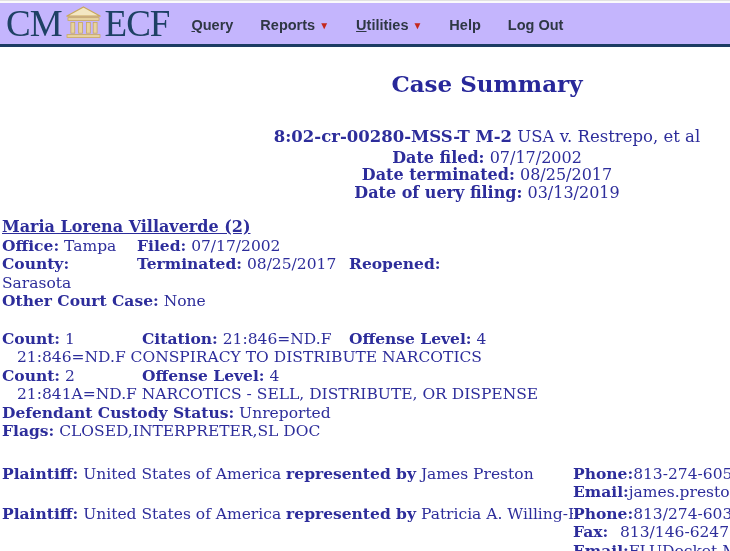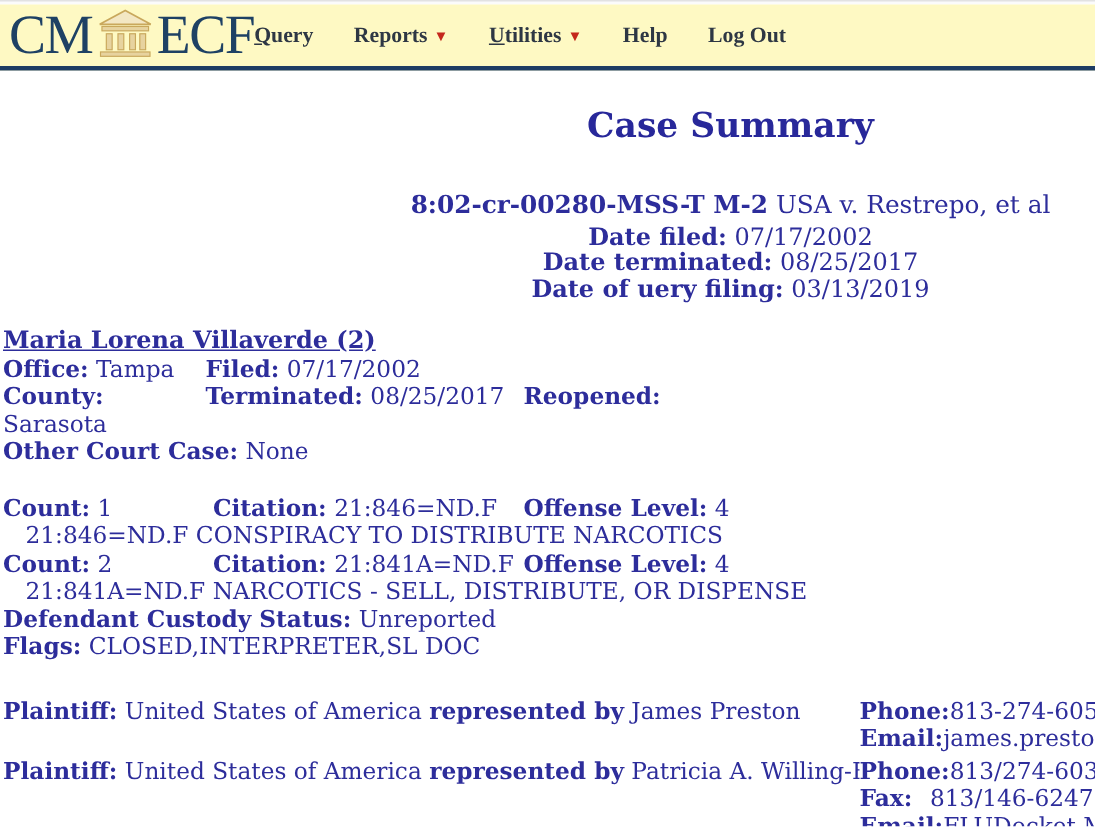--- a/index.html
+++ b/index.html
@@ -6,30 +6,30 @@
   html,body { background:#fff; }
   .viewport {
     width:730px; height:551px; overflow:hidden; position:relative;
     background:#fff; font-family:"DejaVu Serif","Liberation Serif",serif;
     color:#2d2d9b;
   }
   .top-strip { height:3px; background:#fbfbfb; border-top:1px solid #e2e2e2; }
   
   .header {
     height:44px; display:flex; 
-    padding-left:6px; border-bottom:3px solid #1d3c63; background:#fef9c3;
+    padding-left:6px; border-bottom:3px solid #1d3c63; background:#c4b5fd;
   }
   .logo {
     display:flex; align-items:center; cursor:pointer;
     font-family:"Liberation Serif","DejaVu Serif",serif;
     font-size:37px; line-height:1; color:#1e4164; letter-spacing:-1px;
   }
   .logo .courthouse { width:41px; height:33px; margin:0 1px 2px 1px; }
-  .nav { display:flex; align-items:center; gap:27px; 
-    font-family:Liberation Serif, serif;
+  .nav { display:flex; align-items:center; gap:27px; margin-left:22px;
+    font-family:Liberation Sans, sans-serif;
     font-weight:700; font-size:14.5px; color:#2e3744; padding-top:2px; }
   .nav-item { cursor:pointer; white-space:nowrap; color:#2e3744; text-decoration:none; }
   .nav-item .key { text-decoration:underline; }
   .arw { color:#c5281c; font-size:10px; vertical-align:1px; margin-left:4px; }
   
   .page { width:972px; padding:23px 0 0 2px; }
   .page-title { text-align:center; font-size:23px; font-weight:700; color:#28289a; }
   .case-block { margin-top:31px; text-align:center; font-size:16px; line-height:17.5px; }
   .case-line { font-size:16.5px; margin-bottom:3px; }
   b, .b { font-weight:700; }
@@ -115,21 +115,20 @@
 
     <div class="counts">
       <div class="count-grid">
         <div><b>Count:</b> <span>1</span></div>
         <div><b>Citation:</b> <span>21:846=ND.F</span></div>
         <div><b>Offense Level:</b> <span>4</span></div>
       </div>
       <div class="count-desc">21:846=ND.F CONSPIRACY TO DISTRIBUTE NARCOTICS</div>
       <div class="count-grid">
         <div><b>Count:</b> <span>2</span></div>
-        <div><b>Citation:</b> <span>21:841A=ND.F</span></div>
         <div><b>Offense Level:</b> <span>4</span></div>
       </div>
       <div class="count-desc">21:841A=ND.F NARCOTICS - SELL, DISTRIBUTE, OR DISPENSE</div>
       <div><b>Defendant Custody Status:</b> <span>Unreported</span></div>
       <div><b>Flags:</b> <span>CLOSED,INTERPRETER,SL DOC</span></div>
     </div>
 
     <div class="parties">
       <div class="party">
         <div class="party-left">

